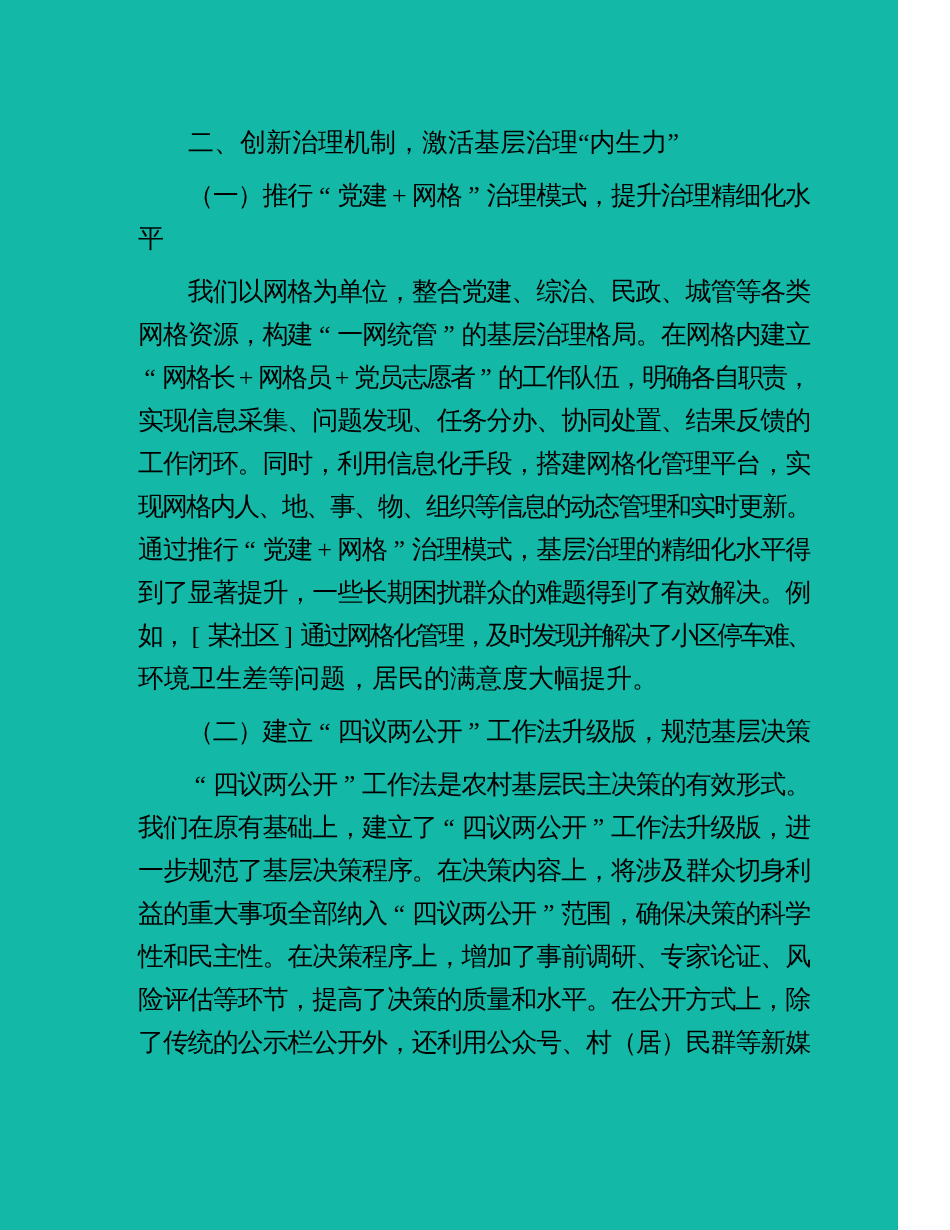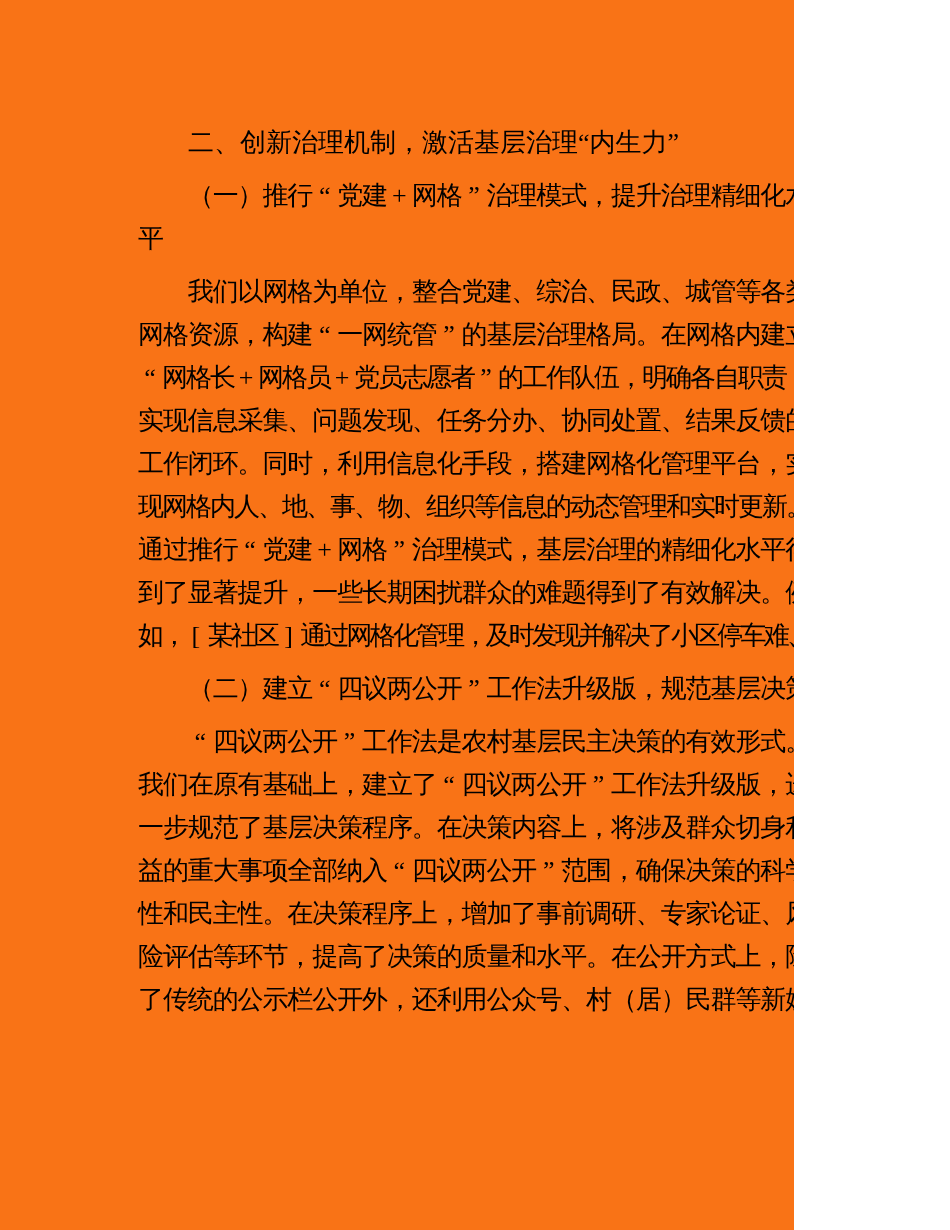--- a/index.html
+++ b/index.html
@@ -2,23 +2,23 @@
 <html><head>
 <meta charset="utf-8">
 <style>
   html, body {
     margin: 0;
     padding: 0;
     background: #ffffff;
   }
   .page {
     position: relative;
-    width: 794px;
+    width: 898px;
     height: 1230px;
-    background: #f97316;
+    background: #14b8a6;
     overflow: hidden;
     font-family: "Liberation Serif", "DejaVu Serif", serif;
     color: #000000;
     text-decoration: underline;
   }
   .text-block {
     position: absolute;
     left: 138px;
     top: 121px;
     width: 672px;
@@ -342,20 +342,21 @@
           <span>解</span>
           <span>决</span>
           <span>了</span>
           <span>小</span>
           <span>区</span>
           <span>停</span>
           <span>车</span>
           <span>难</span>
           <span>、</span>
         </div>
+        <div class="line plain">环境卫生差等问题，居民的满意度大幅提升。</div>
       </div>
       <div class="para">
         <div class="line fill">
           <span></span>
           <span></span>
           <span>（</span>
           <span>二</span>
           <span>）</span>
           <span>建</span>
           <span>立</span>

